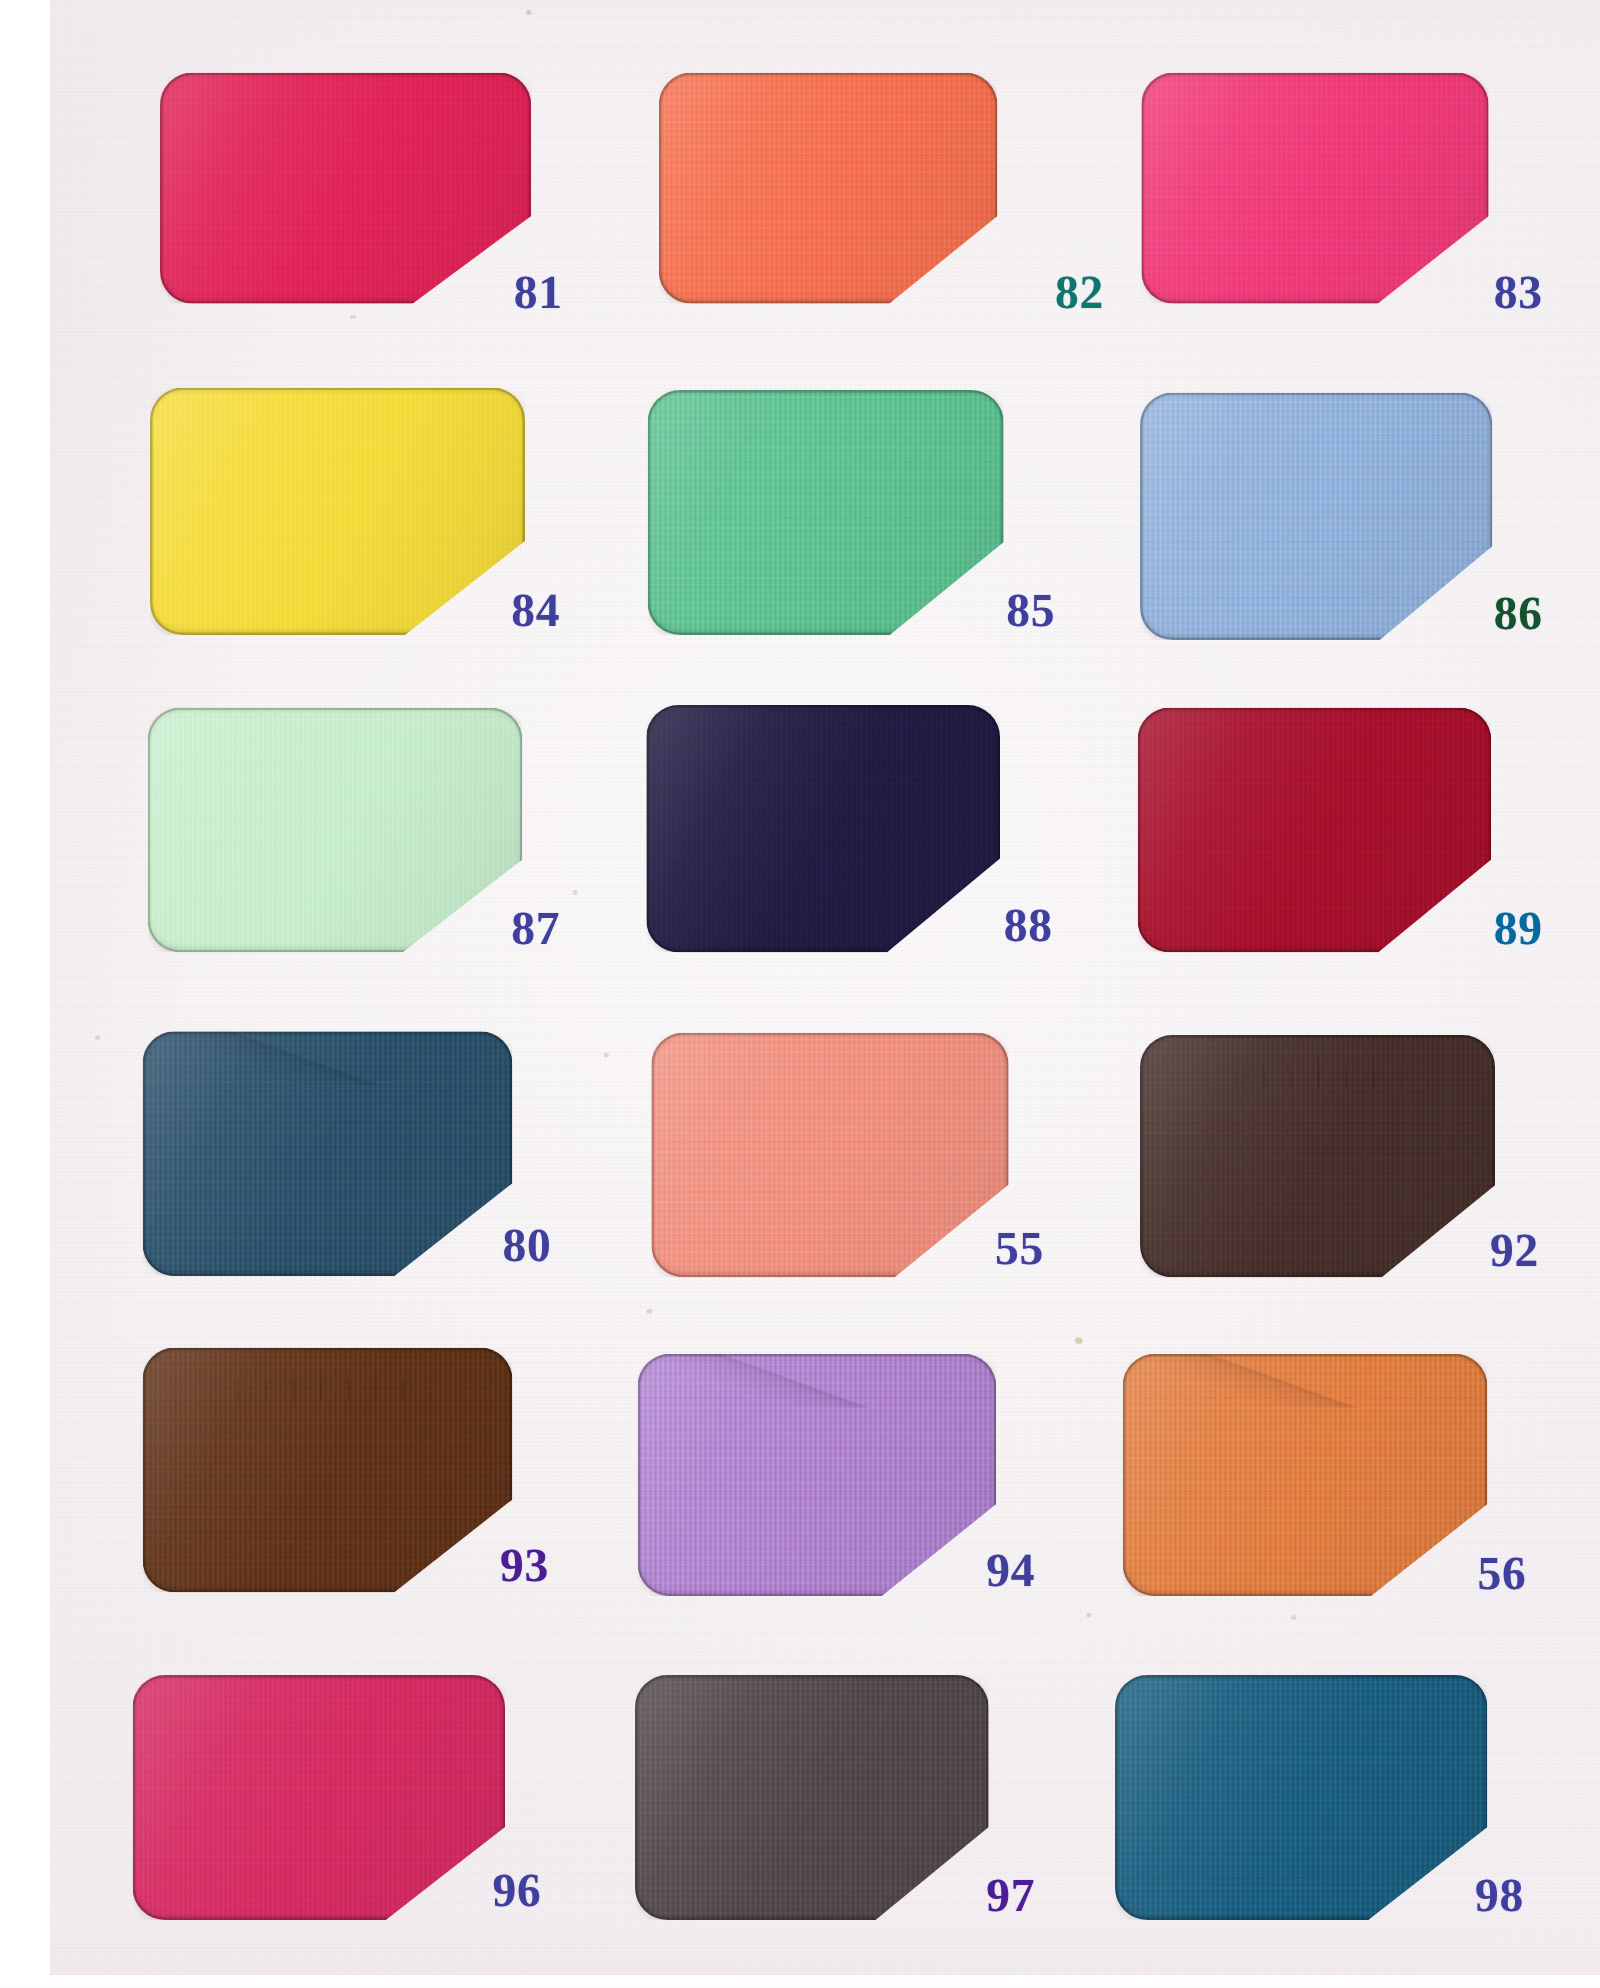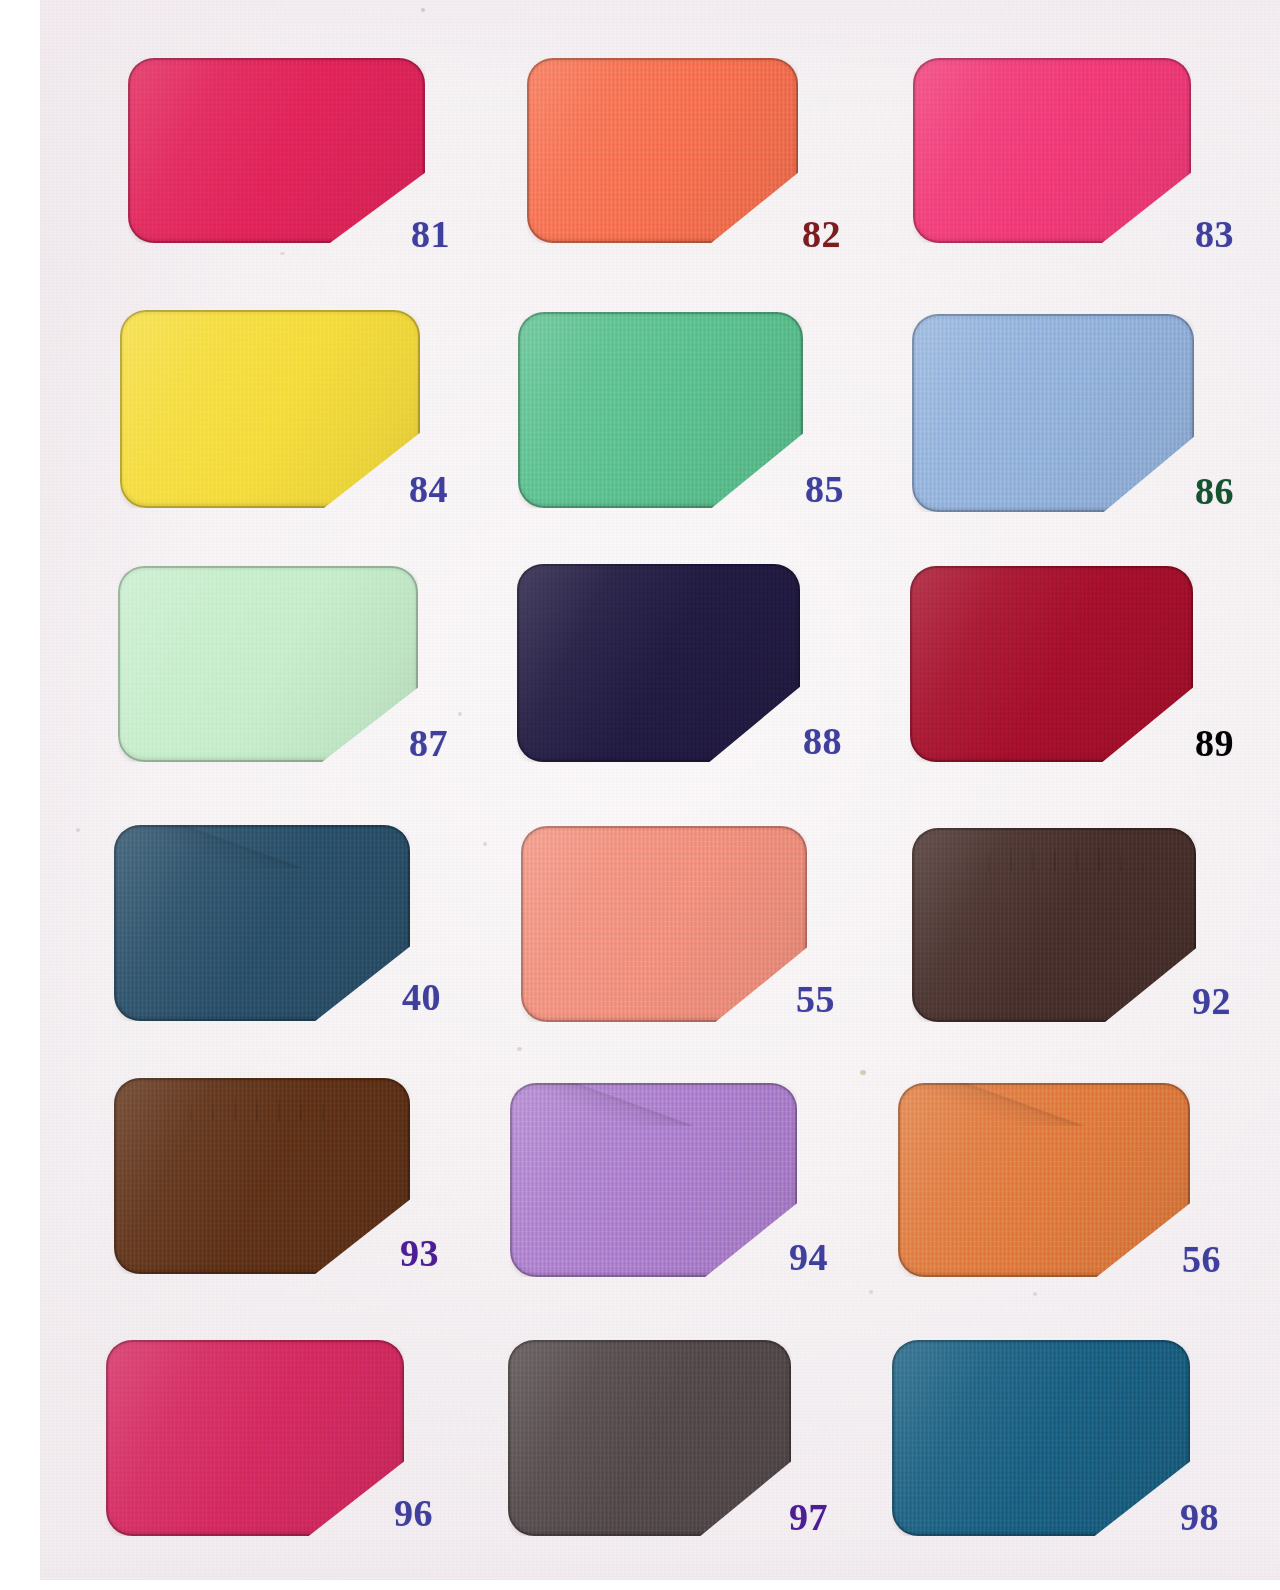--- a/index.html
+++ b/index.html
@@ -232,21 +232,21 @@
     <div class="swatch-number" style="left: 371px; top: 215px; color: rgb(63, 63, 158);">81</div>
 
     <div class="swatch-cell" style="left:487px; top:58px; width:271px; height:185px;">
       <div class="chip">
         <div class="chip-color" style="background: rgb(245, 112, 80);"></div>
         <div class="chip-weave"></div>
         <div class="chip-sheen"></div>
         <div class="chip-edge"></div>
       </div>
     </div>
-    <div class="swatch-number" style="left: 762px; top: 215px; color: #7f1d1d;">82</div>
+    <div class="swatch-number" style="left: 804px; top: 215px; color: #0f766e;">82</div>
 
     <div class="swatch-cell" style="left:873px; top:58px; width:278px; height:185px;">
       <div class="chip">
         <div class="chip-color" style="background: rgb(240, 58, 120);"></div>
         <div class="chip-weave"></div>
         <div class="chip-sheen"></div>
         <div class="chip-edge"></div>
       </div>
     </div>
     <div class="swatch-number" style="left: 1155px; top: 215px; color: rgb(63, 63, 158);">83</div>
@@ -302,32 +302,32 @@
     <div class="swatch-number" style="left: 763px; top: 722px; color: rgb(63, 63, 158);">88</div>
 
     <div class="swatch-cell" style="left:870px; top:566px; width:283px; height:196px;">
       <div class="chip">
         <div class="chip-color" style="background: rgb(164, 16, 43);"></div>
         <div class="chip-weave"></div>
         <div class="chip-sheen"></div>
         <div class="chip-edge"></div>
       </div>
     </div>
-    <div class="swatch-number" style="left: 1155px; top: 724px; color: #000000;">89</div>
+    <div class="swatch-number" style="left: 1155px; top: 724px; color: #0369a1;">89</div>
 
     <div class="swatch-cell" style="left:74px; top:825px; width:296px; height:196px;">
       <div class="chip">
         <div class="chip-color" style="background: rgb(43, 79, 104);"></div>
         <div class="chip-weave"></div>
         <div class="chip-hem stepped"></div>
         <div class="chip-sheen"></div>
         <div class="chip-edge"></div>
       </div>
     </div>
-    <div class="swatch-number" style="left: 362px; top: 978px; color: rgb(63, 63, 158);">40</div>
+    <div class="swatch-number" style="left: 362px; top: 978px; color: rgb(63, 63, 158);">80</div>
 
     <div class="swatch-cell" style="left:481px; top:826px; width:286px; height:196px;">
       <div class="chip">
         <div class="chip-color" style="background: rgb(240, 144, 126);"></div>
         <div class="chip-weave"></div>
         <div class="chip-sheen"></div>
         <div class="chip-edge"></div>
       </div>
     </div>
     <div class="swatch-number" style="left: 756px; top: 980px; color: rgb(63, 63, 158);">55</div>

